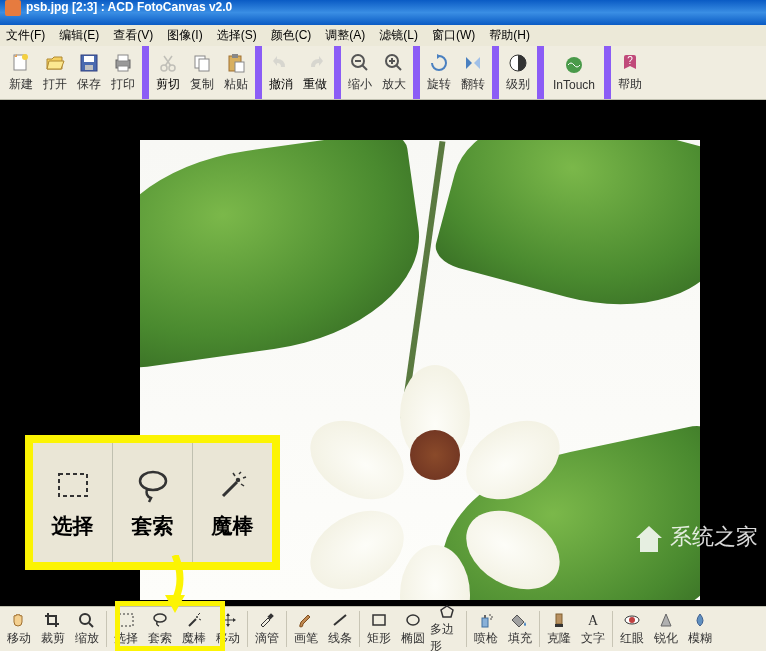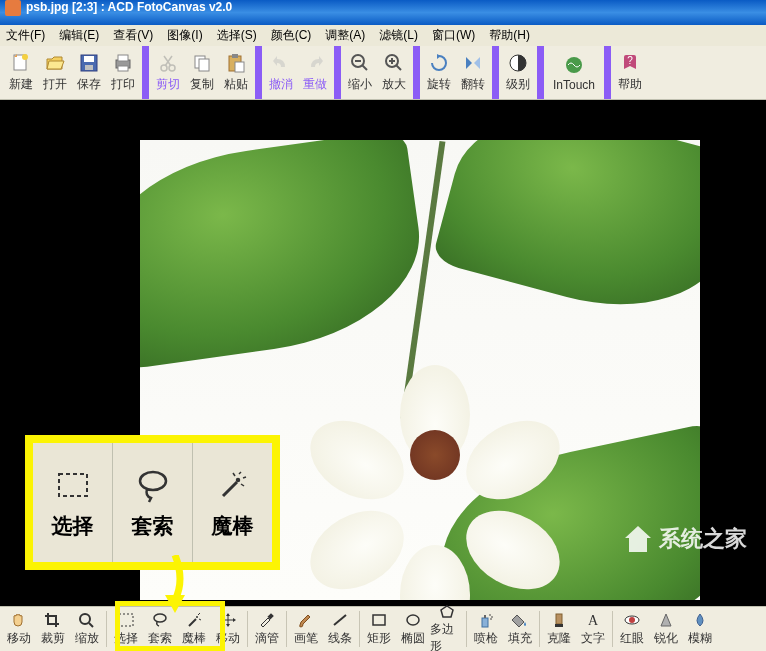--- a/index.html
+++ b/index.html
@@ -8,21 +8,21 @@
 .titlebar .app-icon { width: 16px; height: 16px; background: #e67b3f; margin-right: 5px; border-radius: 2px; }
 .titlebar .title-text { font-weight: bold; }
 .menubar { height: 21px; background: #ece9d8; display: flex; align-items: center; gap: 2px; }
 .menubar .menu-item { padding: 2px 6px; cursor: pointer; }
 .toolbar-top { height: 54px; background: #f0ede0; border-bottom: 1px solid #c0c0b0; display: flex; align-items: center; padding: 0 2px; gap: 0; }
 .tool-group { display: flex; align-items: center; border-right: 7px solid #8b5cf6; padding: 0 2px; height: 100%; }
 .tool-btn { display: flex; flex-direction: column; align-items: center; justify-content: center; width: 34px; height: 48px; cursor: pointer; border: 1px solid transparent; border-radius: 2px; }
 .tool-btn .icon { width: 22px; height: 22px; display: flex; align-items: center; justify-content: center; }
 .tool-btn .label { font-size: 12px; margin-top: 2px; color: #333; white-space: nowrap; }
 .tool-btn.disabled .icon svg { opacity: 0.45; }
-.tool-btn.disabled .label { color: #8b5cf6; }
+.tool-btn.disabled .label { color: #000000; }
 .tool-btn.wide { width: 56px; }
 .canvas-area { position: absolute; top: 100px; left: 0; right: 0; bottom: 45px; background: #000; overflow: hidden; }
 .image-placeholder { position: absolute; left: 140px; top: 40px; width: 560px; height: 460px; background: #fff; }
 
 .img-bg { width: 100%; height: 100%; background: linear-gradient(to bottom, #f8f8f5 0%, #fdfdfa 100%); position: relative; overflow: hidden; }
 .leaf { position: absolute; background: radial-gradient(ellipse at 40% 30%, #7bb84a 0%, #4a8a2f 60%, #2f6020 100%); border-radius: 50% 10% 50% 10%; }
 .leaf1 { left: -40px; top: 10px; width: 320px; height: 200px; transform: rotate(-8deg); }
 .leaf2 { right: -30px; top: -20px; width: 280px; height: 180px; transform: rotate(15deg); }
 .leaf3 { right: -40px; bottom: -40px; width: 300px; height: 190px; transform: rotate(-12deg); }
 .flower { position: absolute; left: 200px; top: 220px; width: 190px; height: 190px; }
@@ -39,21 +39,21 @@
 .arrow-down { position: absolute; left: 155px; top: 555px; width: 40px; height: 70px; z-index: 11; }
 
 .toolbar-bottom { position: absolute; left: 0; right: 0; bottom: 0; height: 45px; background: #f0ede0; border-top: 1px solid #c0c0b0; display: flex; align-items: center; padding: 0 2px; }
 .tool-btn-s { display: flex; flex-direction: column; align-items: center; justify-content: center; width: 34px; height: 42px; cursor: pointer; }
 .tool-btn-s .icon { width: 20px; height: 18px; display: flex; align-items: center; justify-content: center; }
 .tool-btn-s .label { font-size: 12px; margin-top: 1px; color: #333; }
 .vdiv { width: 1px; height: 36px; background: #c8c5b5; margin: 0 2px; }
 .yellow-box { position: absolute; left: 115px; bottom: 0; width: 110px; height: 50px; border: 5px solid #fcf403; z-index: 9; pointer-events: none; }
 
 
-.watermark { position: absolute; right: 19px; bottom: 50px; color: #fff; font-size: 22px; font-weight: bold; opacity: 0.85; display: flex; align-items: center; gap: 4px; z-index: 5; }
+.watermark { position: absolute; right: 8px; bottom: 50px; color: #fff; font-size: 22px; font-weight: normal; opacity: 0.85; display: flex; gap: 4px; z-index: 5; }
 .watermark .wmicon { width: 34px; height: 34px; }
 </style>
 </head>
 <body>
 
 <div class="titlebar">
   <div class="app-icon"></div>
   <span class="title-text">psb.jpg [2:3] : ACD FotoCanvas v2.0</span>
 </div>
 

